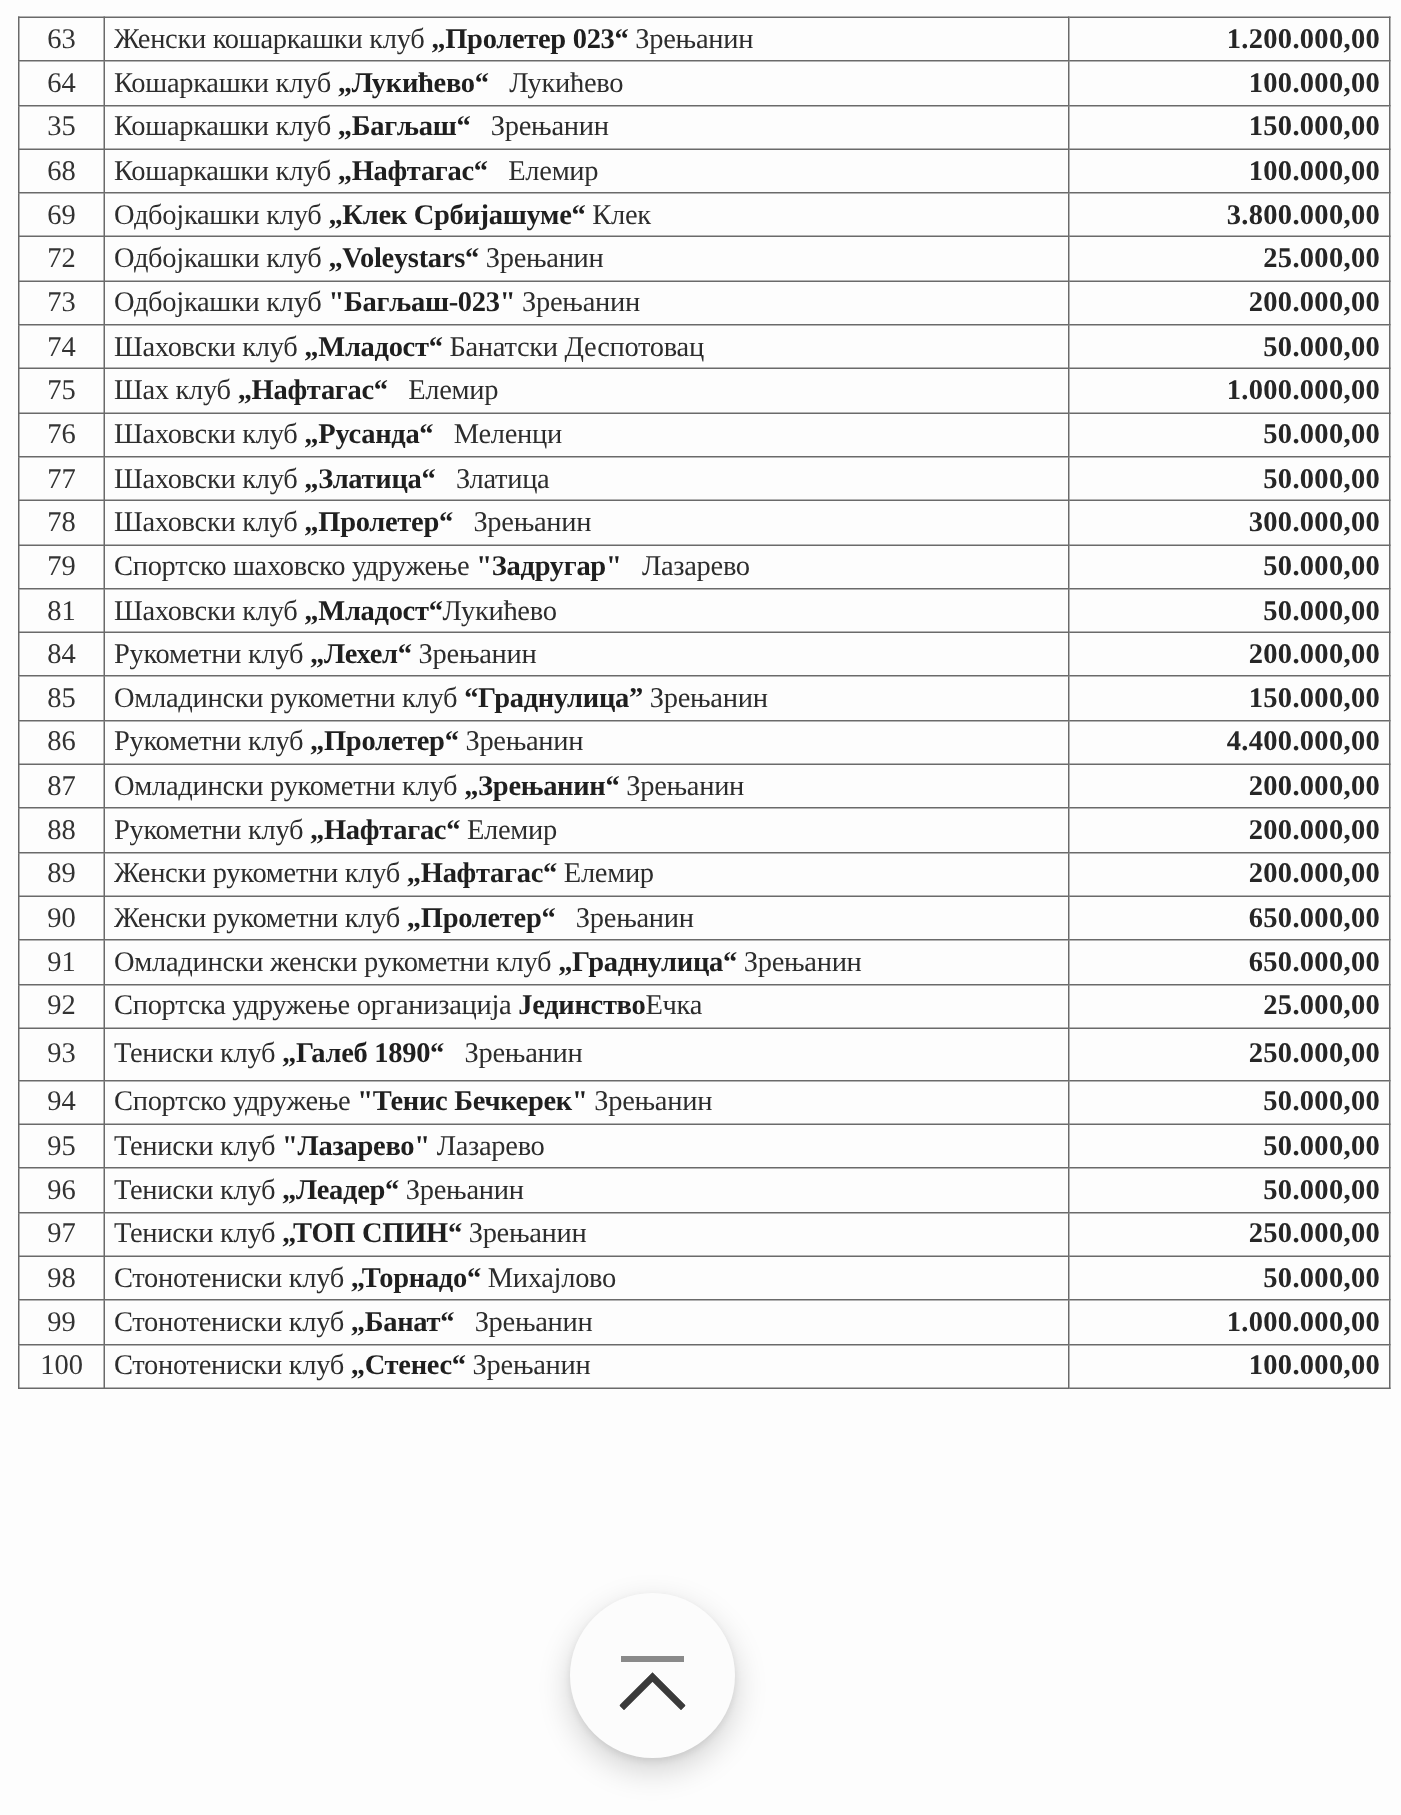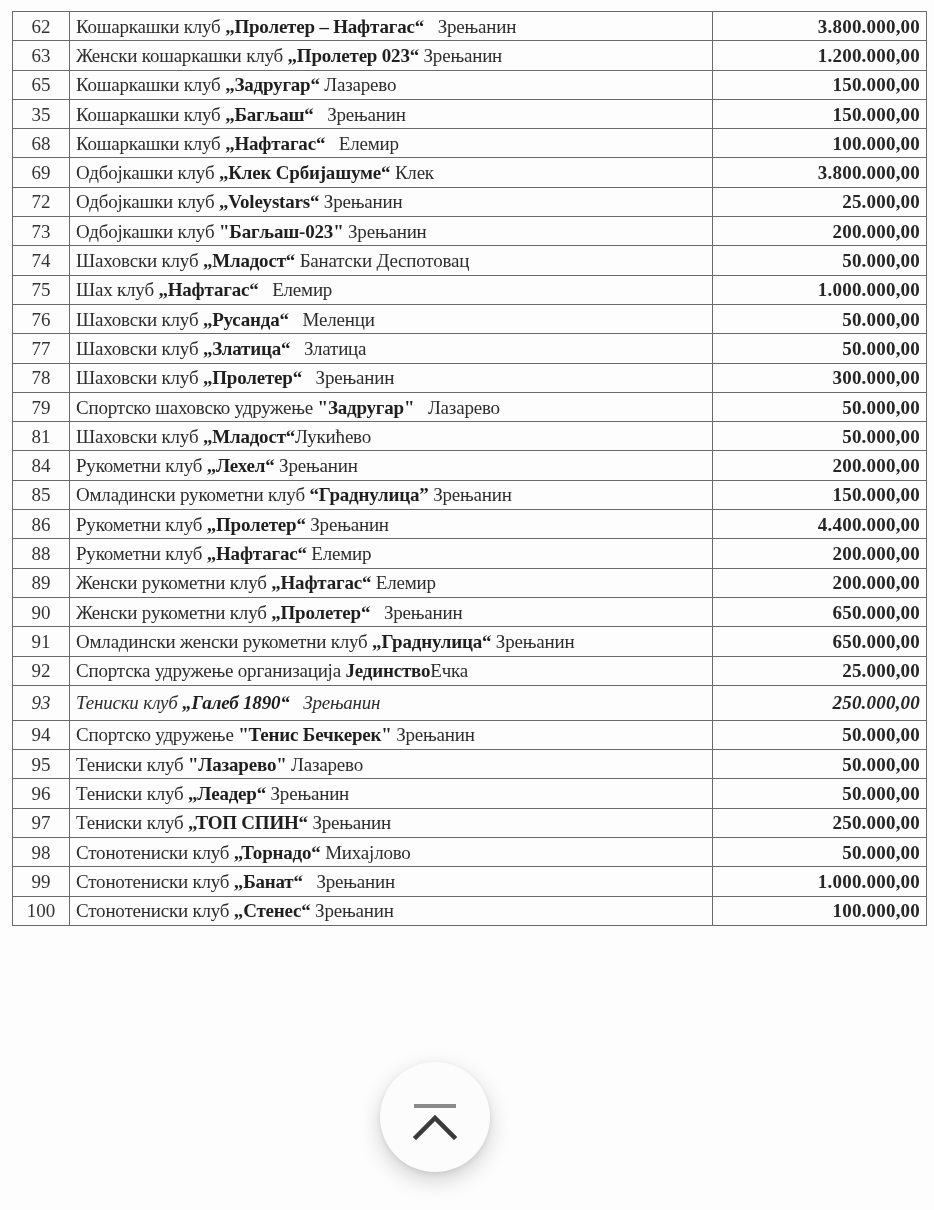--- a/index.html
+++ b/index.html
@@ -57,21 +57,21 @@
     font-weight: bold;
     color: #1f1f1f;
   }
   td.amt {
     text-align: right;
     font-weight: bold;
     color: #262626;
     padding-right: 6px !important;
     letter-spacing: 0.2px;
   }
-  tr.tall td { height: 34px; font-style: italic; }
+  tr.tall td { height: 34px; }
 
   .scroll-top {
     position: absolute;
     left: 380px;
     top: 1062px;
     width: 110px;
     height: 110px;
     border-radius: 50%;
     background: #fcfcfc;
     box-shadow: 0 8px 22px rgba(0,0,0,0.18), 0 2px 5px rgba(0,0,0,0.08);
@@ -96,33 +96,28 @@
 
 <div class="page">
   <table class="grants">
     <colgroup>
       <col class="c-num">
       <col class="c-name">
       <col class="c-amt">
     </colgroup>
     <tbody id="grants-body">
         <tr>
-          <td class="num">62</td>
-          <td class="name"><span>Кошаркашки клуб </span><b>„Пролетер – Нафтагас“</b><span style="white-space: pre;">   Зрењанин</span></td>
-          <td class="amt">3.800.000,00</td>
-        </tr>
-        <tr>
           <td class="num">63</td>
           <td class="name"><span>Женски кошаркашки клуб </span><b>„Пролетер 023“</b><span style="white-space: pre;"> Зрењанин</span></td>
           <td class="amt">1.200.000,00</td>
         </tr>
         <tr>
-          <td class="num">65</td>
-          <td class="name"><span>Кошаркашки клуб </span><b>„Задругар“</b><span style="white-space: pre;"> Лазарево</span></td>
-          <td class="amt">150.000,00</td>
+          <td class="num">64</td>
+          <td class="name"><span>Кошаркашки клуб </span><b>„Лукићево“</b><span style="white-space: pre;">   Лукићево</span></td>
+          <td class="amt">100.000,00</td>
         </tr>
         <tr>
           <td class="num">35</td>
           <td class="name"><span>Кошаркашки клуб </span><b>„Багљаш“</b><span style="white-space: pre;">   Зрењанин</span></td>
           <td class="amt">150.000,00</td>
         </tr>
         <tr>
           <td class="num">68</td>
           <td class="name"><span>Кошаркашки клуб </span><b>„Нафтагас“</b><span style="white-space: pre;">   Елемир</span></td>
           <td class="amt">100.000,00</td>
@@ -184,20 +179,25 @@
         </tr>
         <tr>
           <td class="num">85</td>
           <td class="name"><span>Омладински рукометни клуб </span><b>“Граднулица”</b><span style="white-space: pre;"> Зрењанин</span></td>
           <td class="amt">150.000,00</td>
         </tr>
         <tr>
           <td class="num">86</td>
           <td class="name"><span>Рукометни клуб </span><b>„Пролетер“</b><span style="white-space: pre;"> Зрењанин</span></td>
           <td class="amt">4.400.000,00</td>
+        </tr>
+        <tr>
+          <td class="num">87</td>
+          <td class="name"><span>Омладински рукометни клуб </span><b>„Зрењанин“</b><span style="white-space: pre;"> Зрењанин</span></td>
+          <td class="amt">200.000,00</td>
         </tr>
         <tr>
           <td class="num">88</td>
           <td class="name"><span>Рукометни клуб </span><b>„Нафтагас“</b><span style="white-space: pre;"> Елемир</span></td>
           <td class="amt">200.000,00</td>
         </tr>
         <tr>
           <td class="num">89</td>
           <td class="name"><span>Женски рукометни клуб </span><b>„Нафтагас“</b><span style="white-space: pre;"> Елемир</span></td>
           <td class="amt">200.000,00</td>

